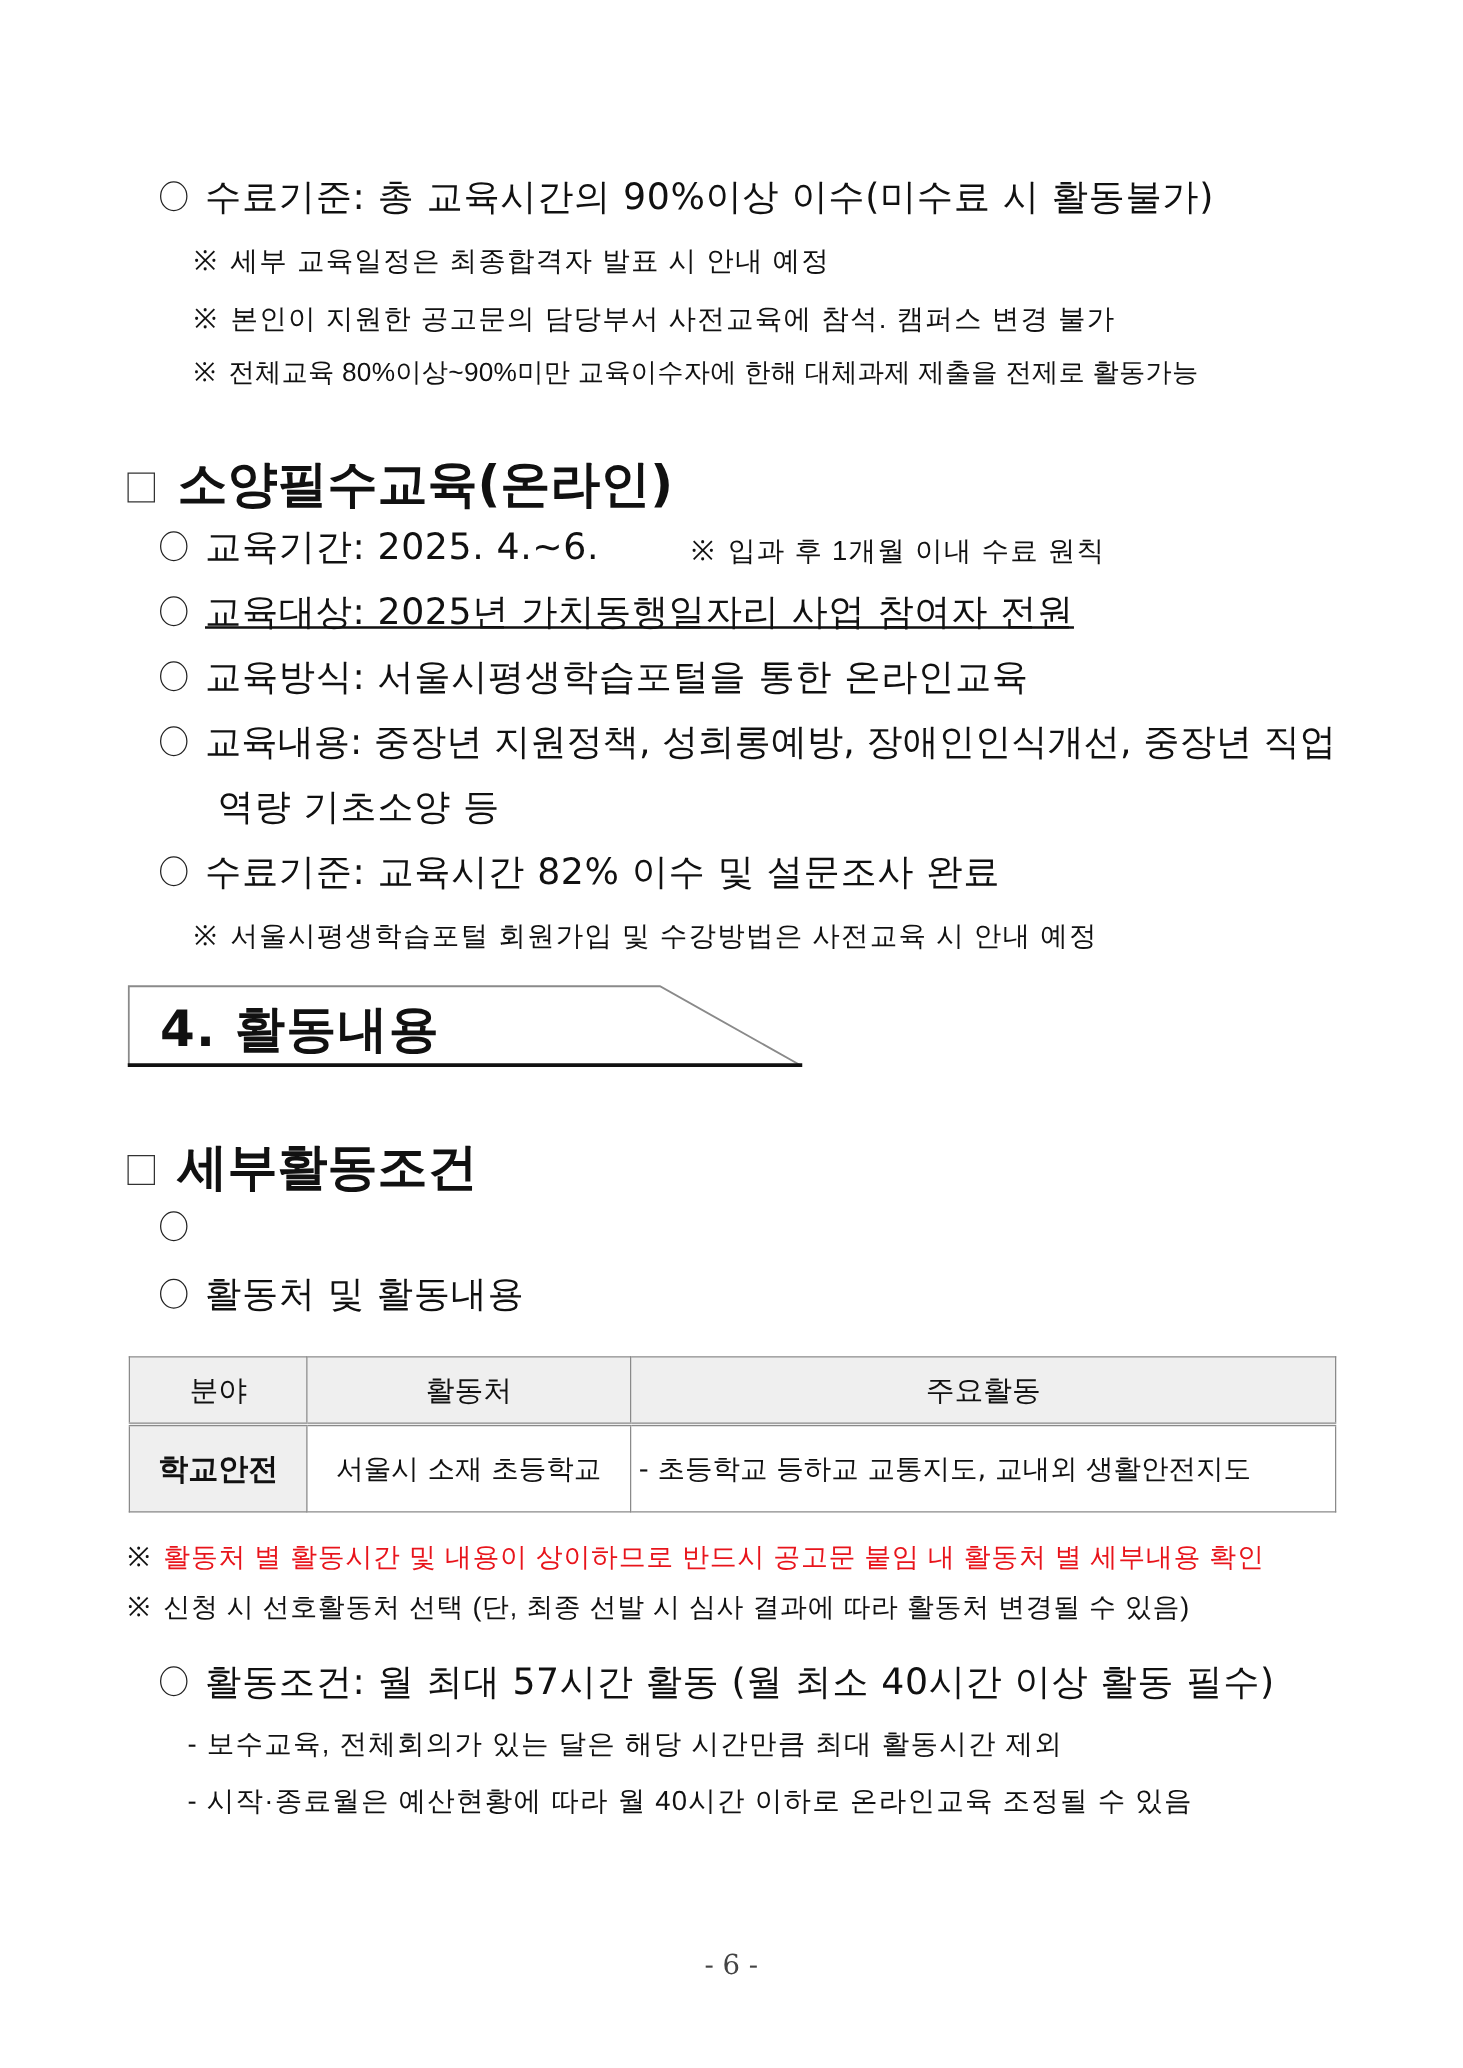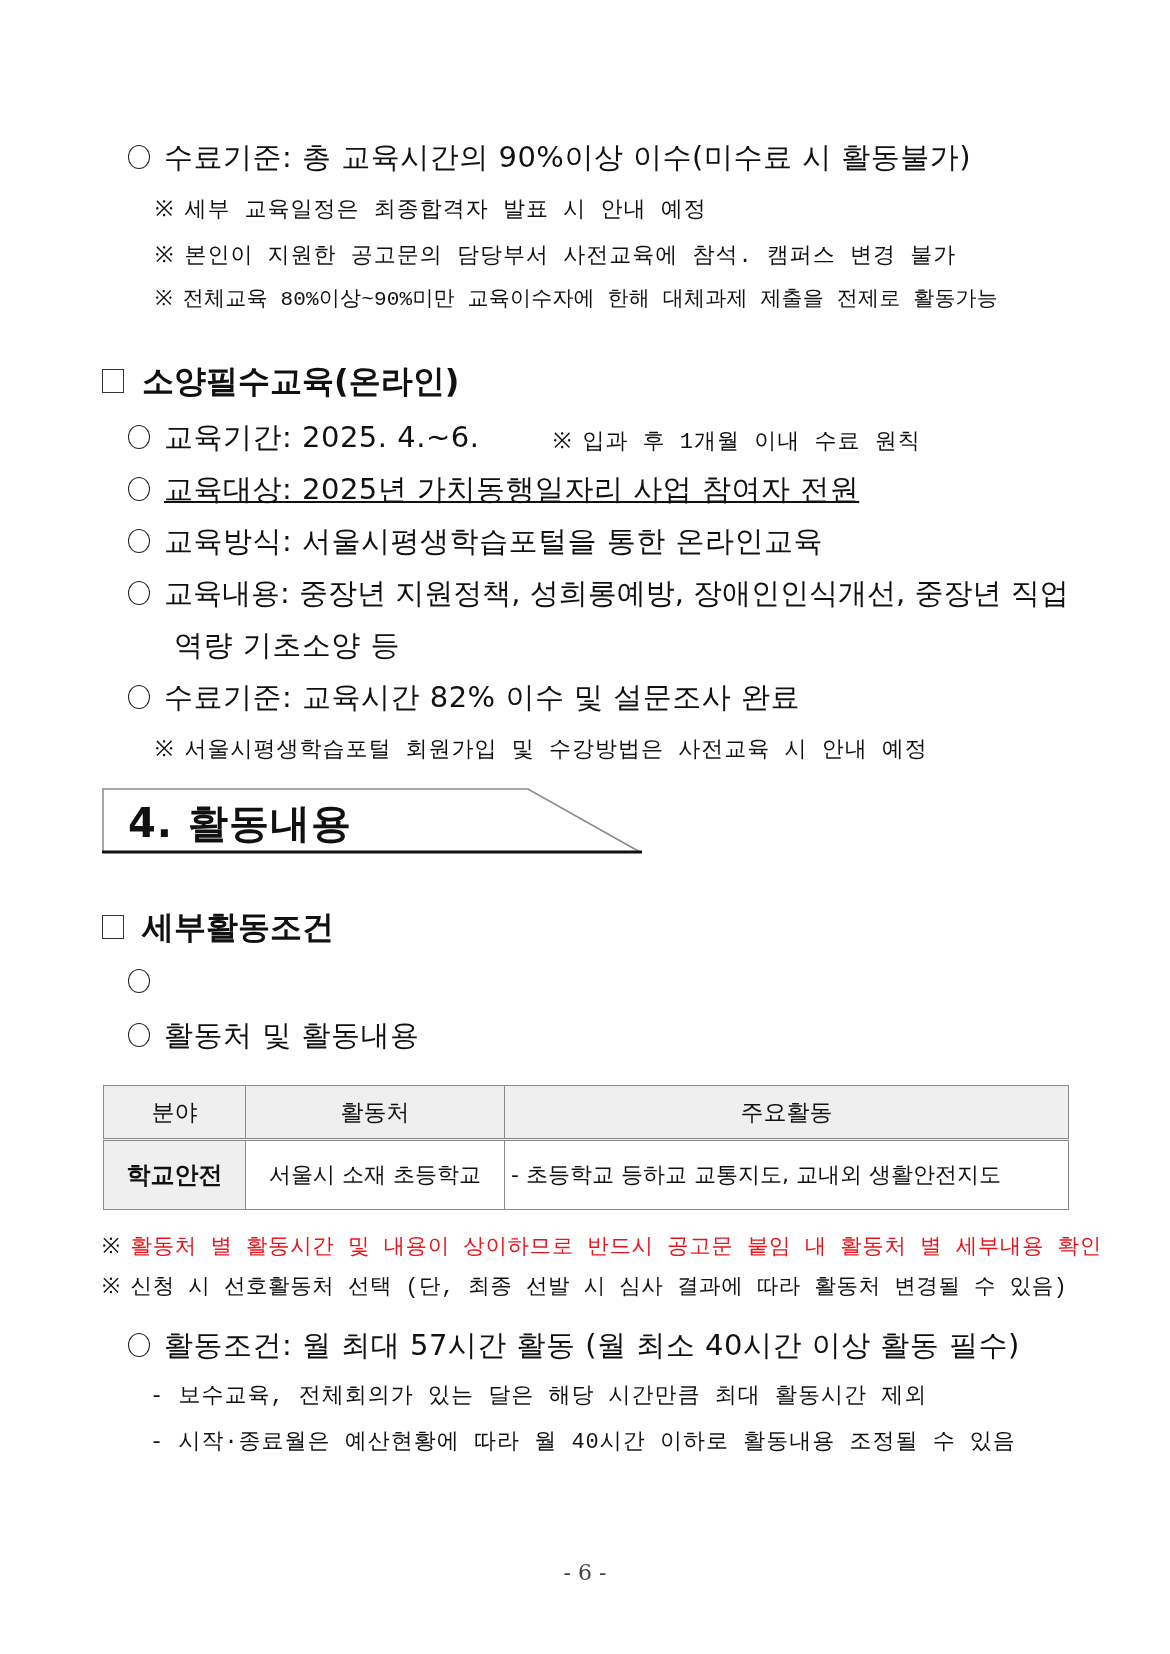--- a/index.html
+++ b/index.html
@@ -1,21 +1,21 @@
 <!DOCTYPE html>
 <html><head>
 <meta charset="utf-8">
 <style>
   html, body { margin:0; padding:0; background:#ffffff; }
   body { width:1170px; height:1654px; position:relative; overflow:hidden;
          font-family:"DejaVu Sans", "Liberation Sans", sans-serif; color:#111; }
   .abs { position:absolute; white-space:nowrap; }
   .l1 { font-size:29px; letter-spacing:0.5px; }
-  .note { font-family:Liberation Mono, monospace; font-size:22px; letter-spacing:1px; }
-  .h2 { font-size:32px; font-weight:bold; }
+  .note { font-family:Liberation Sans, sans-serif; font-size:22px; letter-spacing:1px; }
+  .h2 { font-size:40px; font-weight:bold; }
   .circle { display:inline-block; width:22px; height:24px; border:1.6px solid #222; border-radius:50%;
             vertical-align:-2px; margin-right:14px; box-sizing:border-box; }
   .sq { display:inline-block; width:22px; height:24px; border:1.6px solid #333; vertical-align:-1px;
         margin-right:18px; box-sizing:border-box; }
   .ref { margin-right:10px; }
   .red { color:#e8141b; }
   .section-box { position:absolute; left:102px; top:788px; width:540px; height:58px; }
   .section-box svg { position:absolute; left:0; top:0; }
   .section-title { position:absolute; left:26px; top:8px; font-size:40px; font-weight:bold; letter-spacing:1px; }
   table.act { position:absolute; left:103px; top:1085px; width:966px; border-collapse:collapse;
@@ -115,15 +115,15 @@
   <span class="ref">※</span><span class="red">활동처 별 활동시간 및 내용이 상이하므로 반드시 공고문 붙임 내 활동처 별 세부내용 확인</span>
 </div>
 <div class="abs note" style="left:102px; top:1270px; font-size:21.5px; letter-spacing:0.6px;">
   <span class="ref">※</span><span>신청 시 선호활동처 선택 (단, 최종 선발 시 심사 결과에 따라 활동처 변경될 수 있음)</span>
 </div>
 
 <div class="abs l1" style="left:128px; top:1326px;">
   <span class="circle"></span><span>활동조건: 월 최대 57시간 활동 (월 최소 40시간 이상 활동 필수)</span>
 </div>
 <div class="abs note" style="left:150px; top:1380px;">- 보수교육, 전체회의가 있는 달은 해당 시간만큼 최대 활동시간 제외</div>
-<div class="abs note" style="left:150px; top:1426px;">- 시작·종료월은 예산현황에 따라 월 40시간 이하로 활동내용 조정될 수 있음</div>
+<div class="abs note" style="left:150px; top:1426px;">- 시작·종료월은 예산현황에 따라 월 40시간 이하로 온라인교육 조정될 수 있음</div>
 
 <div class="pagenum">- 6 -</div>
 
 </body></html>

